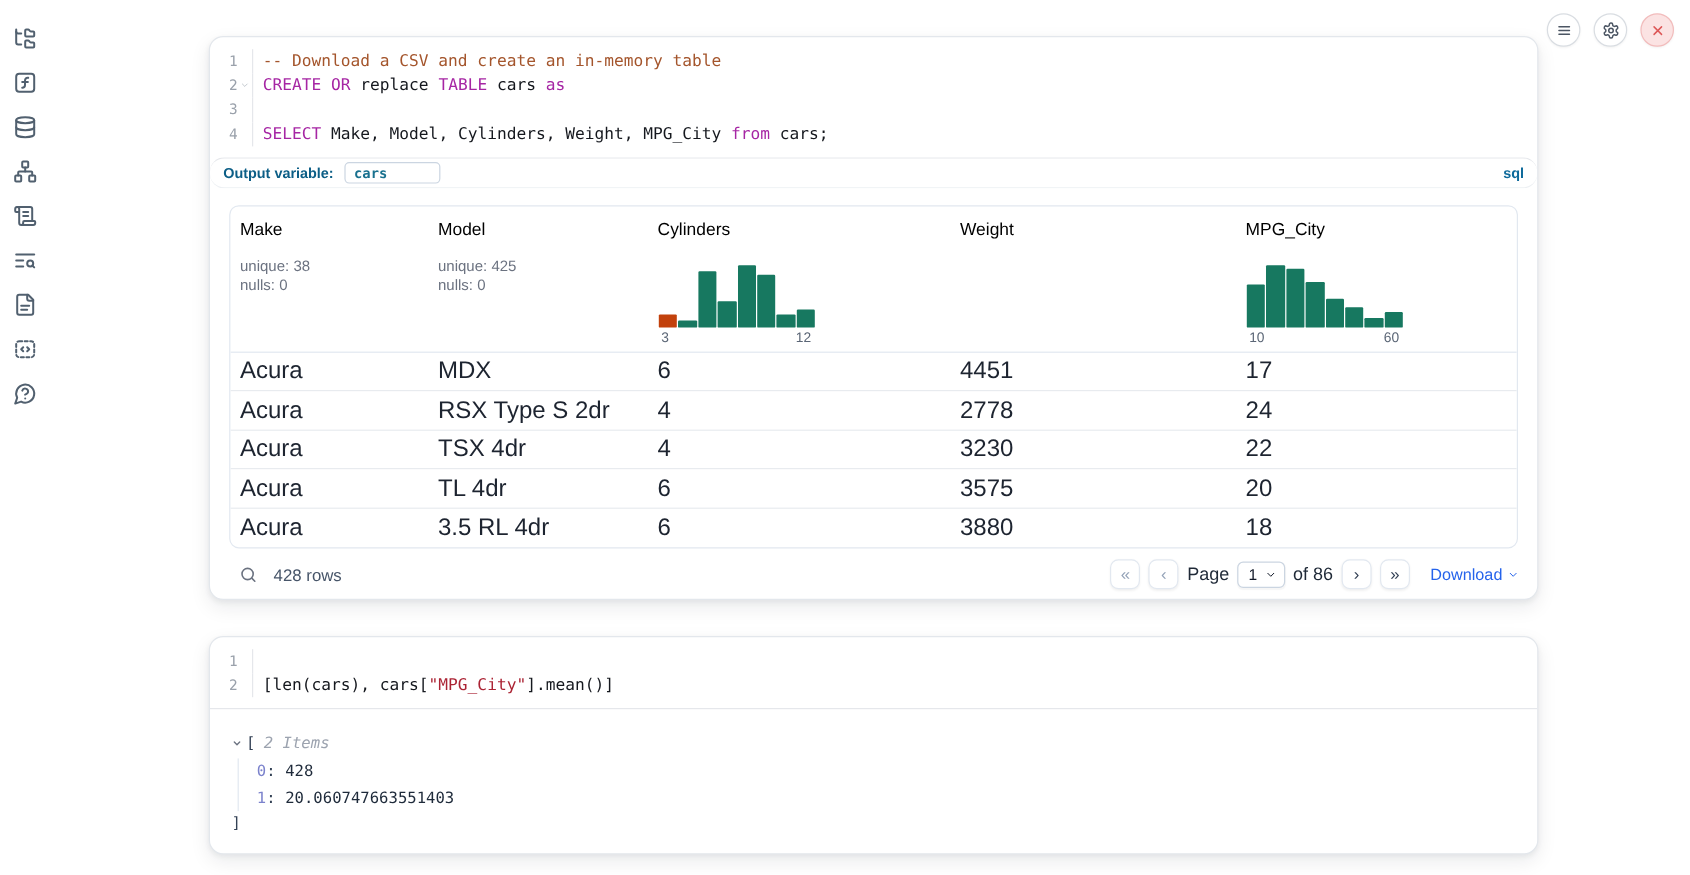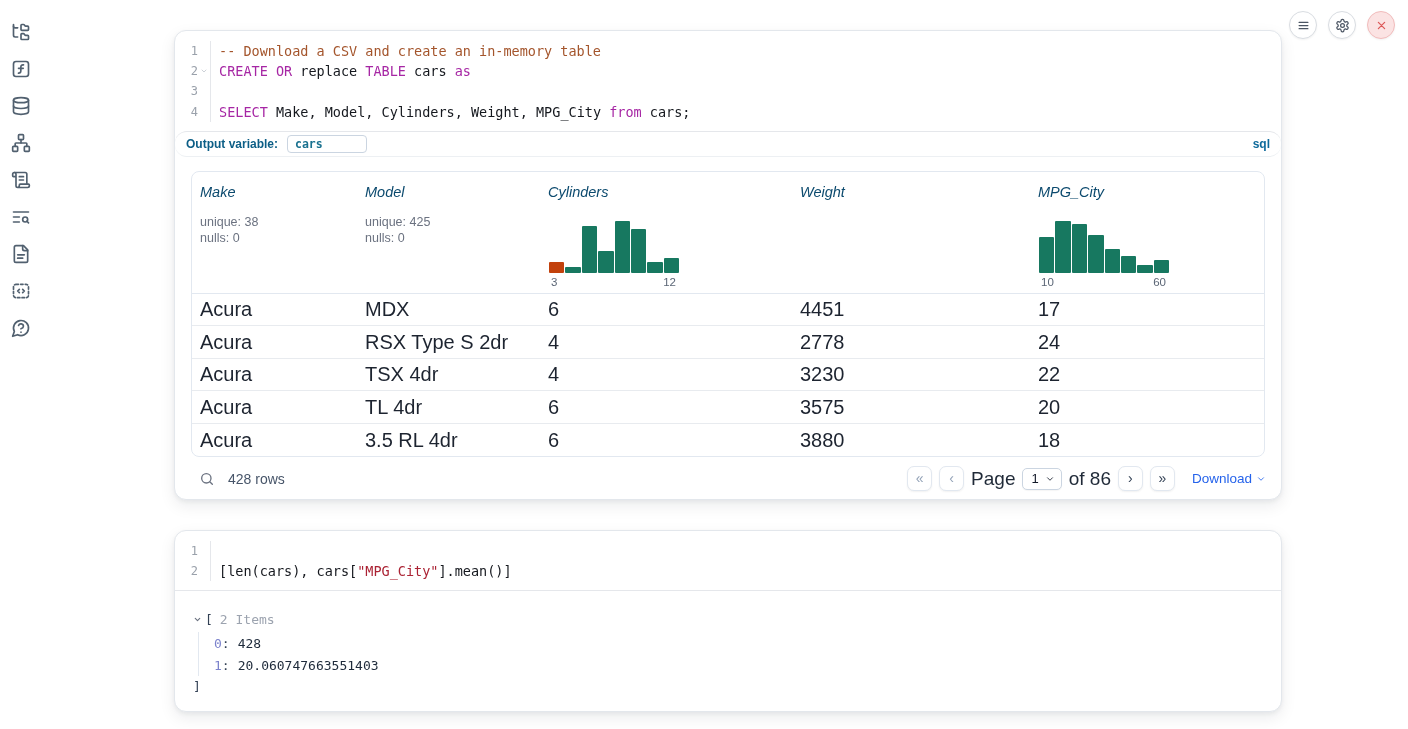--- a/index.html
+++ b/index.html
@@ -45,55 +45,55 @@
   .outvar-input { margin-left:9px; width:80px; height:18px; border:1px solid #cbd5e1; border-radius:4px;
     font-family:"DejaVu Sans Mono", monospace; font-size:11.5px; font-weight:700; color:#19718f; padding:0 7px; }
   .lang-badge { margin-left:auto; font-size:12px; font-weight:600; color:#0e6a9b; }
 
   
   .table-output { padding:14px 16px 0; }
   .dtable { border:1px solid #e2e8f0; border-radius:8px; overflow:hidden; }
   .tgrid { display:grid; grid-template-columns:165px 183px 252px 238px 1fr; }
   .thead { border-bottom:1px solid #e2e8f0; min-height:122px; }
   .th { position:relative; padding:12px 8px 8px; }
-  .th-title { font-size:14.5px; color:#0c4a6e; cursor:pointer;font-style:italic; }
+  .th-title { font-size:14.5px; color:#000000; cursor:pointer; }
   .th-stats { margin-top:14px; font-size:12.5px; color:#6b7280; line-height:1.32; }
   .hist { position:absolute; left:9px; bottom:5px; width:130px; }
   .hist-bars { display:flex; align-items:flex-end; gap:1px; height:52px; }
   .hist-bar { flex:1; border-radius:1px; }
   .hist-labels { display:flex; justify-content:space-between; margin-top:3px;
     font-size:11.5px; color:#5b6676; padding:0 3px 0 2px; }
   .trow { height:32.5px; align-items:center; border-bottom:1px solid #e8ebef;
     font-size:20px; color:#1d2430; }
   .trow:last-child { border-bottom:none; }
   .td { padding:0 8px; overflow:hidden; white-space:nowrap; }
 
   .tfooter { height:43px; display:flex; align-items:center; justify-content:space-between; padding:0 15px 0 24px; }
   .rows-count { display:flex; align-items:center; gap:13px; color:#475569; font-size:14px; }
   .rows-count svg { width:16px; height:16px; color:#6b7280; }
   .pager { display:flex; align-items:center; gap:7px; }
   .pg-btn { width:25px; height:25px; border:1px solid #e2e8f0; border-radius:7px; background:#fff;
     box-shadow:0 1px 2px rgba(0,0,0,.06); font-size:14px; display:flex; align-items:center; justify-content:center;
     color:#334155; cursor:pointer; padding:0 0 2px; }
   .pg-btn.muted { color:#94a3b8; }
-  .pg-text { font-size:19px; color:#1f2937; }
+  .pg-text { font-size:15px; color:#1f2937; }
   .pg-select { display:flex; align-items:center; gap:6px; border:1px solid #cbd5e1; border-radius:5px;
     height:22px; padding:0 6px 0 8px; font-size:13px; color:#111827; background:#fff; cursor:pointer;
     box-shadow:0 1px 1px rgba(0,0,0,.04); }
   .pg-select svg, .download svg { width:10px; height:10px; }
   .download { margin-left:10px; display:flex; align-items:center; gap:4px; color:#2563eb;
     font-size:13.5px; cursor:pointer; background:none; border:none; font-family:inherit; }
 
   
   .out2 { border-top:1px solid #e5e7eb; padding:18px 16px 0 18px; }
   .tree { font-family:"DejaVu Sans Mono", monospace; font-size:13px; color:#334155; }
   .tree-head { display:flex; align-items:center; height:21px; }
   .tree-chev { color:#6b7280; margin-right:3px; display:flex; }
   .tree-chev svg { width:9px; height:9px; }
-  .tree-count { color:#9ca3af; margin-left:7px; }
+  .tree-count { color:#9ca3af; font-style:italic; margin-left:7px; }
   .tree-body { margin-left:5px; border-left:1px solid #e2e8f0; padding-left:15px; margin-top:2px; }
   .tree-entry { height:22px; display:flex; align-items:center; }
   .tkey { color:#7b82cc; }
   .tcolon { color:#334155; }
   .tval { color:#1e2a3a; margin-left:8px; }
   .tree-close { height:20px; display:flex; align-items:center; }
 </style>
 </head>
 <body>
 

